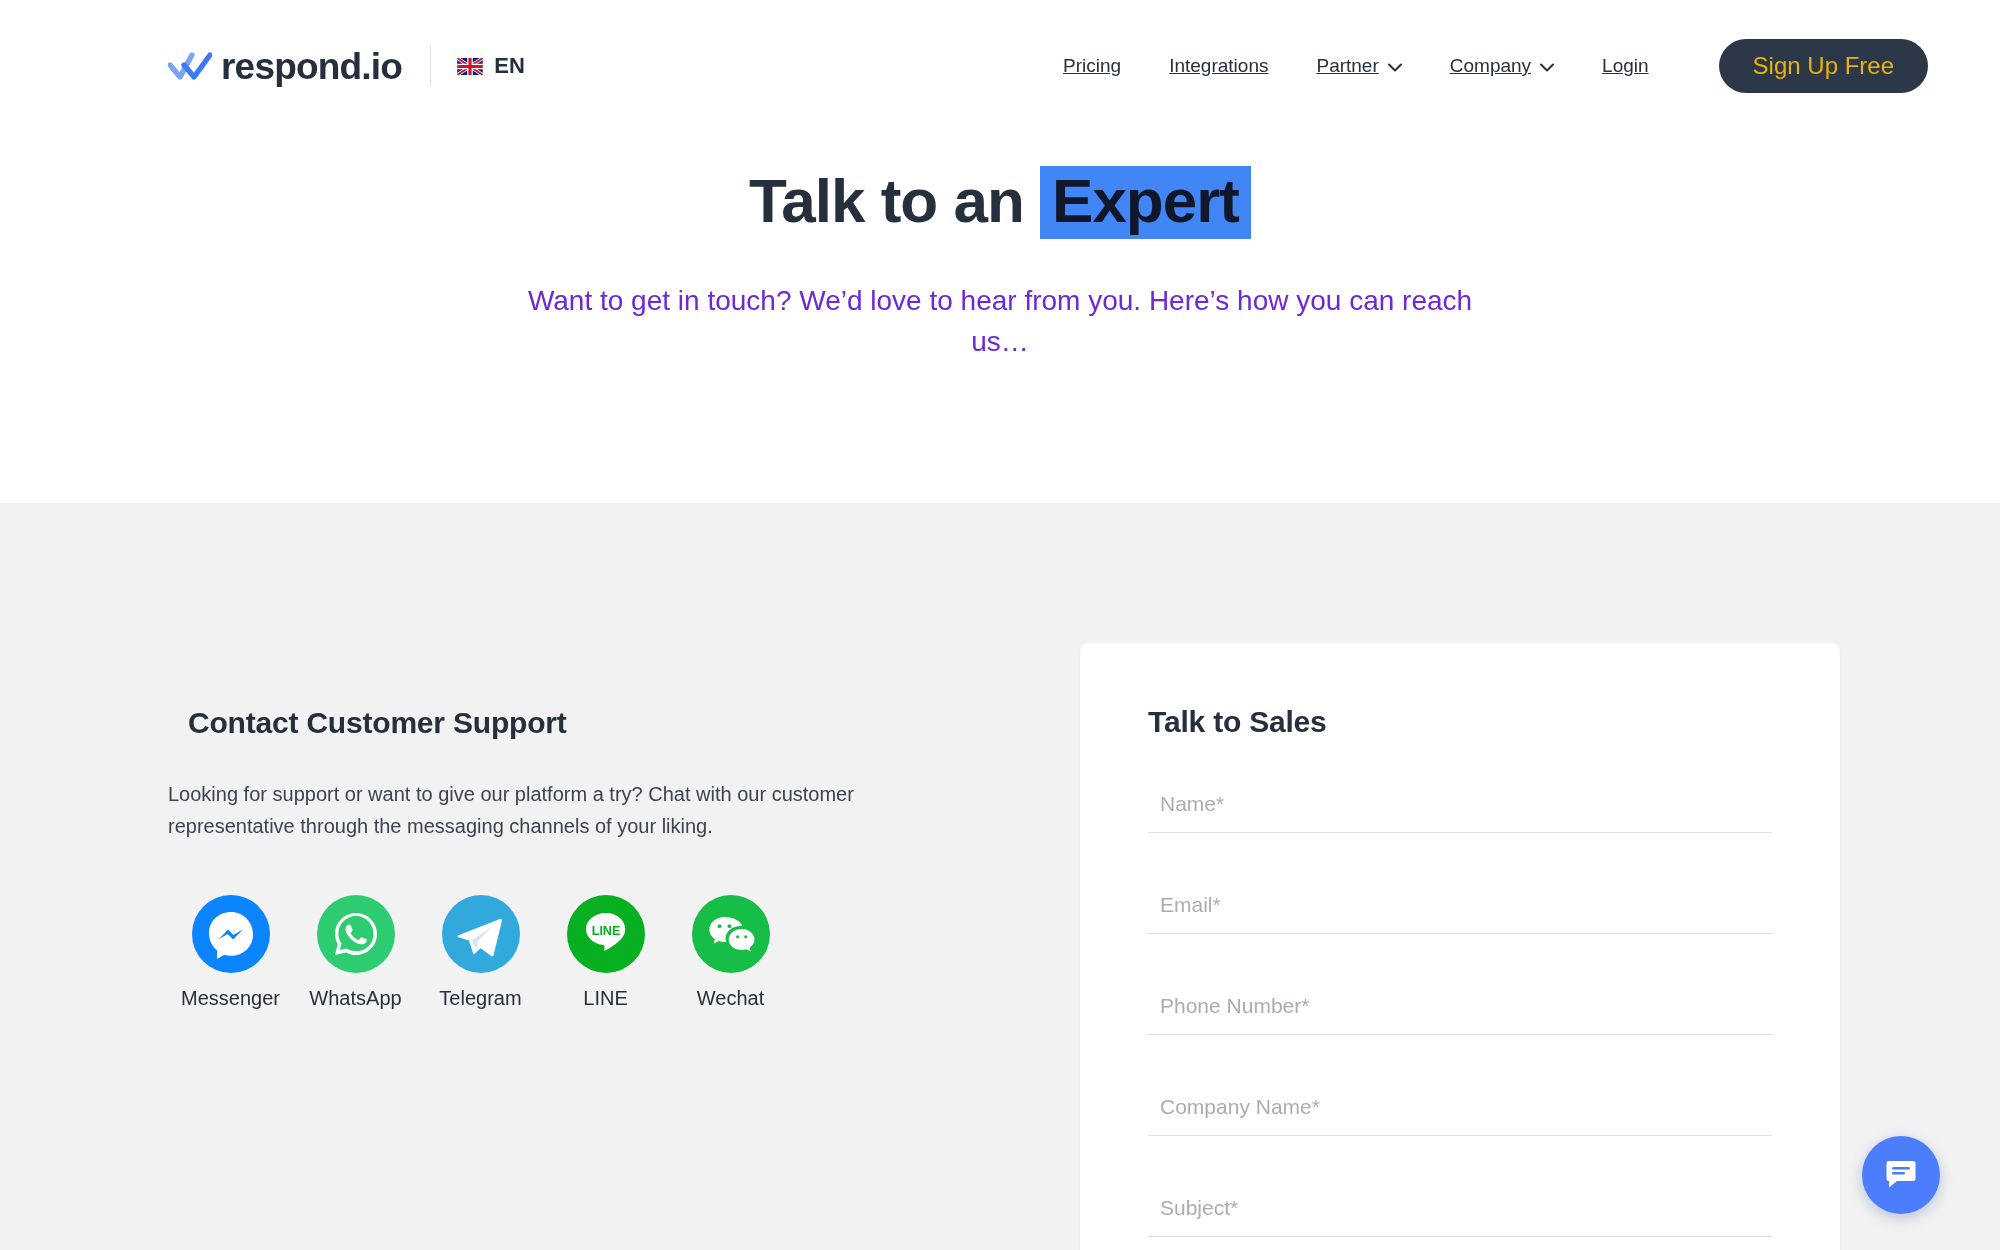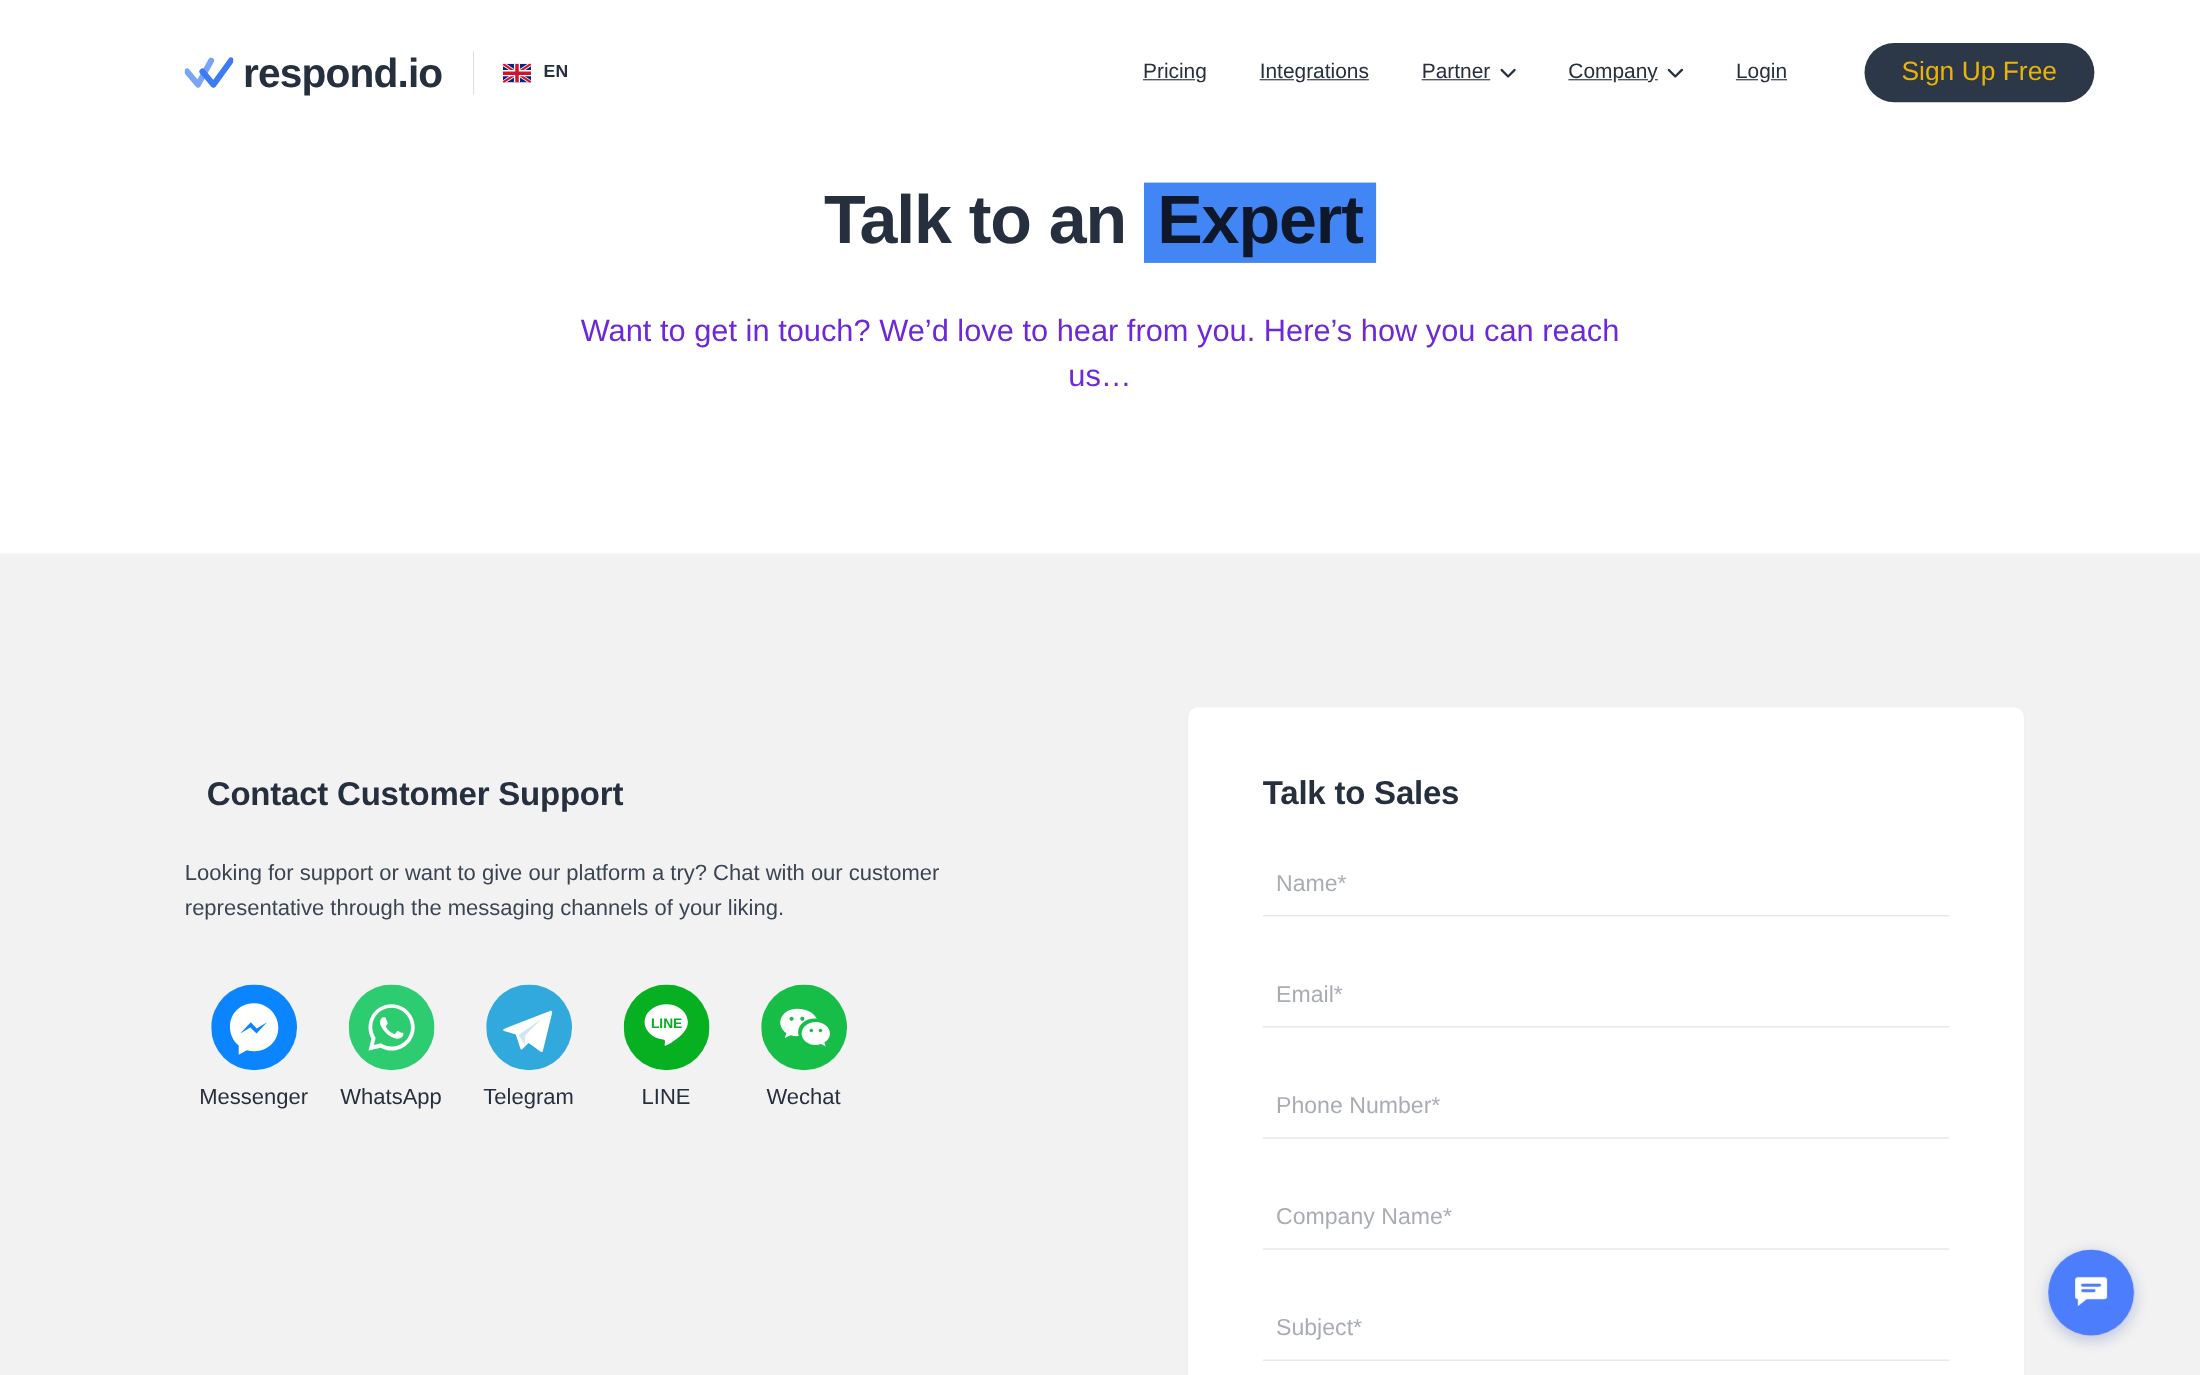--- a/index.html
+++ b/index.html
@@ -11,37 +11,37 @@
     overflow:hidden;
     position:relative;
   }
 
   
   .header {
     height:132px;
     background:#ffffff;
     display:flex;
     align-items:center;
-    padding:0 96px 0 168px;
+    padding:0 72px 0 168px;
     position:relative;
   }
   .brand { display:flex; align-items:center; }
   .logo-link { display:flex; align-items:center; text-decoration:none; }
   .logo-mark { width:44px; height:34px; margin-right:9px; display:block; }
   .logo-text {
     font-size:37px; font-weight:bold; letter-spacing:-0.8px;
     color:#252f3e; line-height:1;
   }
   .lang-sep {
     width:1px; height:40px; background:#dcdfe4; margin:0 26px 0 28px;
   }
   .lang { display:flex; align-items:center; cursor:pointer; }
   .flag-uk { width:26px; height:17px; display:block; border-radius:1px; }
   .lang-code {
-    font-size:16px; font-weight:bold; color:#252f3e; margin-left:11px; letter-spacing:0.3px;
+    font-size:22px; font-weight:bold; color:#252f3e; margin-left:11px; letter-spacing:0.3px;
   }
 
   .nav { margin-left:auto; display:flex; align-items:center; }
   .nav-item {
     font-size:19px; color:#252f3e; margin-right:48px;
     display:flex; align-items:center; cursor:pointer; white-space:nowrap;
   }
   .chev { margin-left:9px; display:inline-block; }
   .signup {
     background:#2c3847; color:#eab308; font-size:24px;

